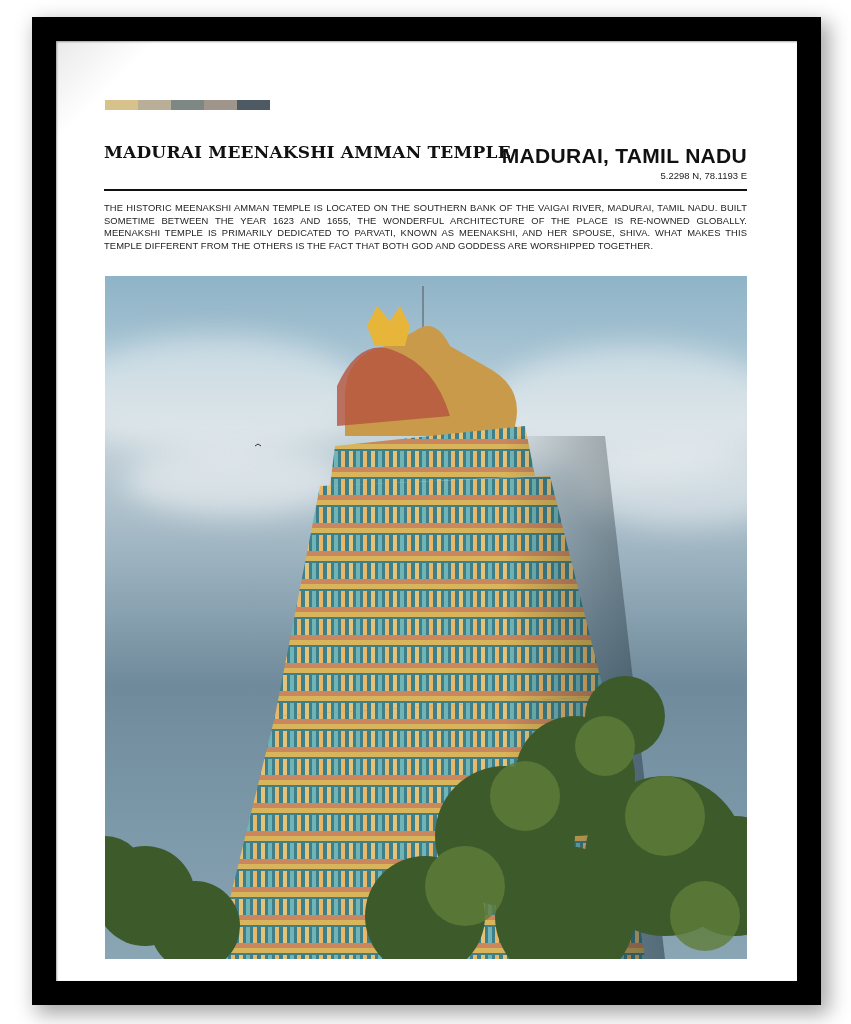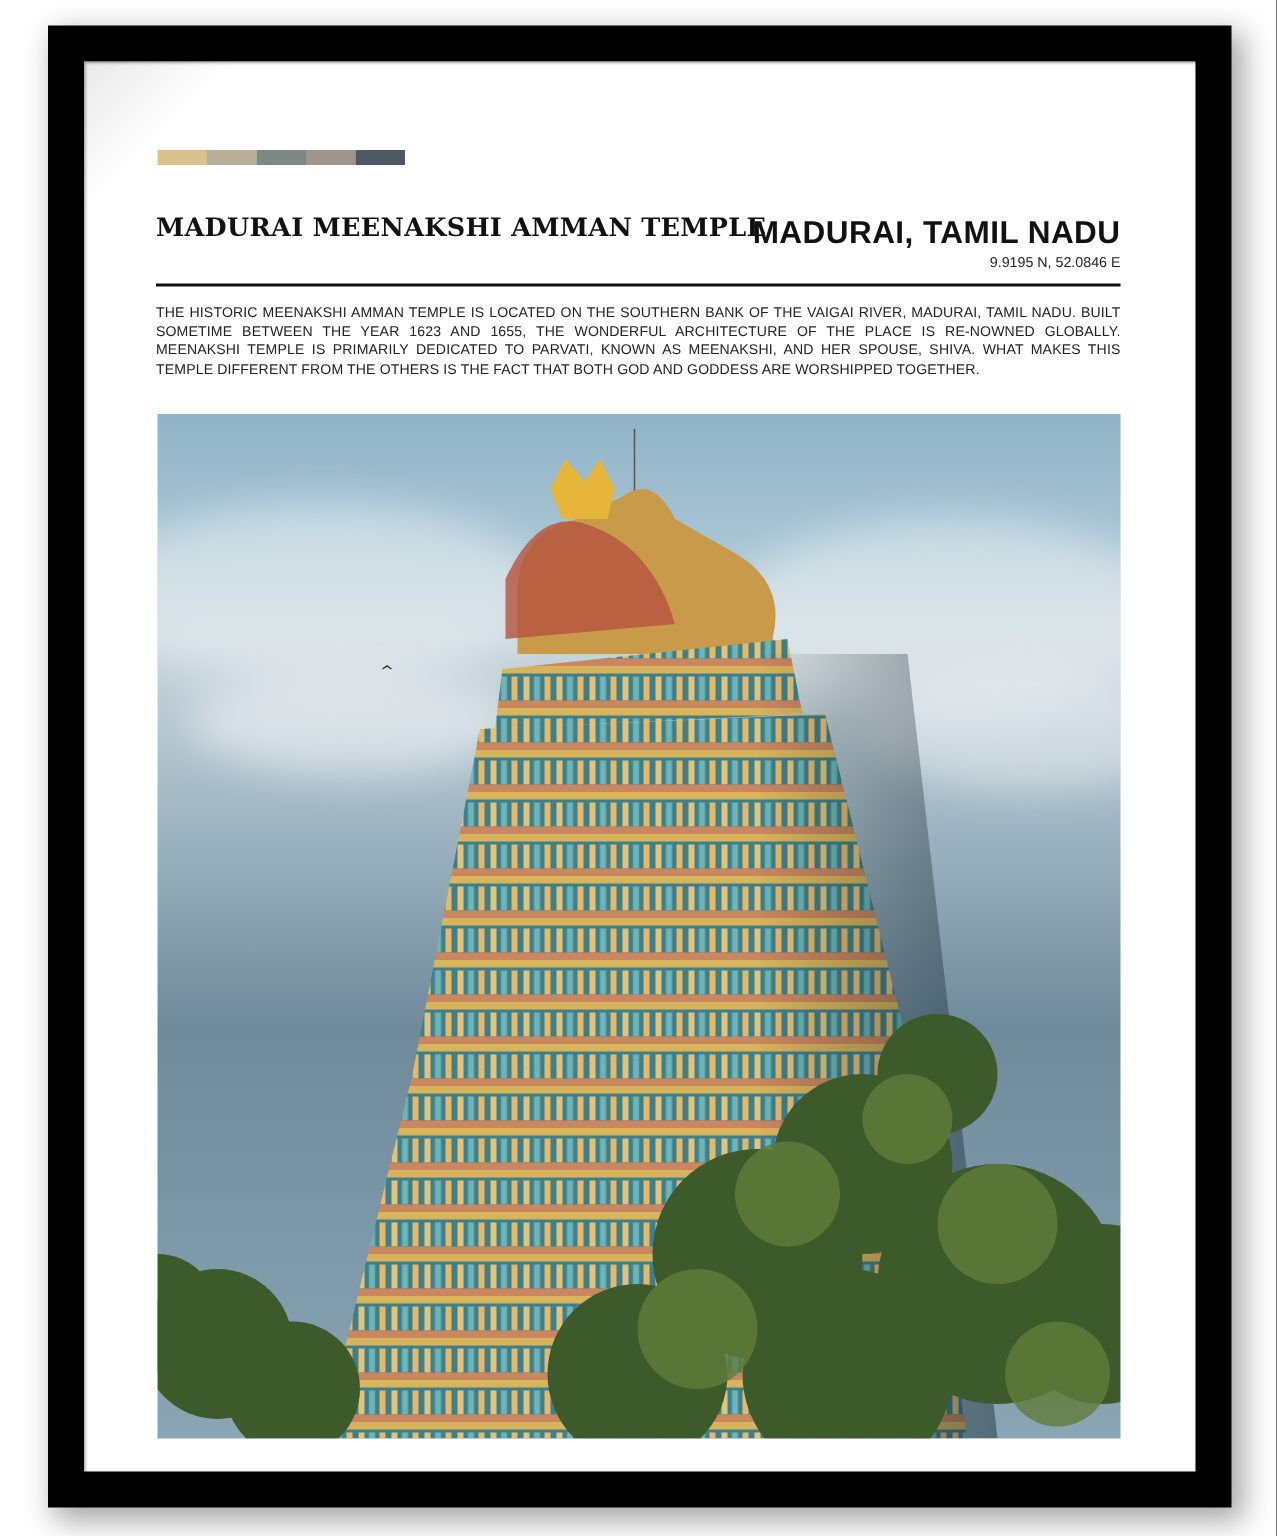--- a/index.html
+++ b/index.html
@@ -66,21 +66,21 @@
       <div class="swatch" style="background: rgb(185, 174, 152);"></div>
       <div class="swatch" style="background: rgb(125, 136, 132);"></div>
       <div class="swatch" style="background: rgb(160, 149, 138);"></div>
       <div class="swatch" style="background: rgb(78, 90, 99);"></div>
     </div>
 
     <div class="title">MADURAI MEENAKSHI AMMAN TEMPLE</div>
 
     <div class="location">
       <div class="city">MADURAI, TAMIL NADU</div>
-      <div class="coords">9.9195 N, 52.0846 E</div>
+      <div class="coords">5.2298 N, 78.1193 E</div>
     </div>
 
     <div class="rule"></div>
 
     <div class="desc">The historic Meenakshi Amman Temple is located on the southern bank of the Vaigai River, Madurai, Tamil Nadu. Built sometime between the year 1623 and 1655, the wonderful architecture of the place is re-nowned globally. Meenakshi Temple is primarily dedicated to Parvati, known as Meenakshi, and her spouse, Shiva. What makes this temple different from the others is the fact that both God and Goddess are worshipped together.</div>
 
     <div class="photo">
       <div class="cloud" style="left:-40px;top:60px;width:300px;height:120px;"></div>
       <div class="cloud" style="left:380px;top:70px;width:300px;height:130px;"></div>
       <div class="cloud" style="left:20px;top:170px;width:220px;height:70px;background:rgba(240,243,245,0.6);"></div>

